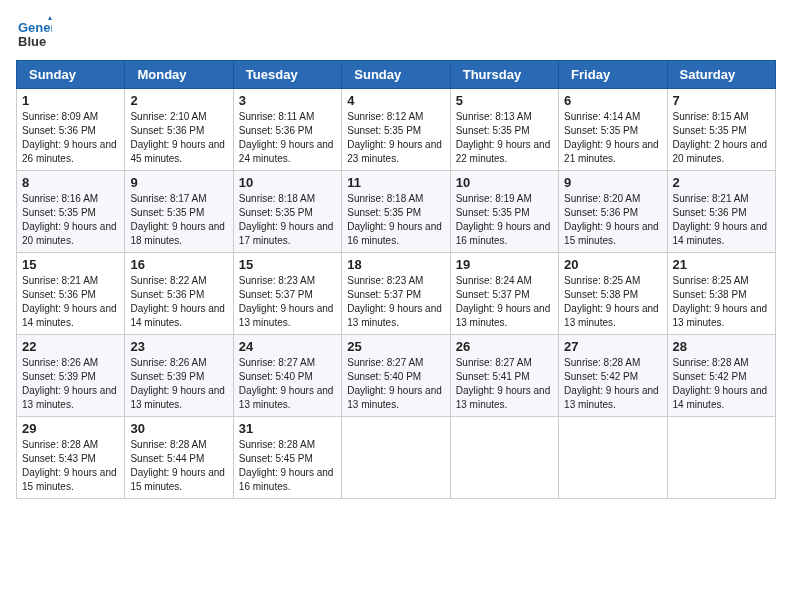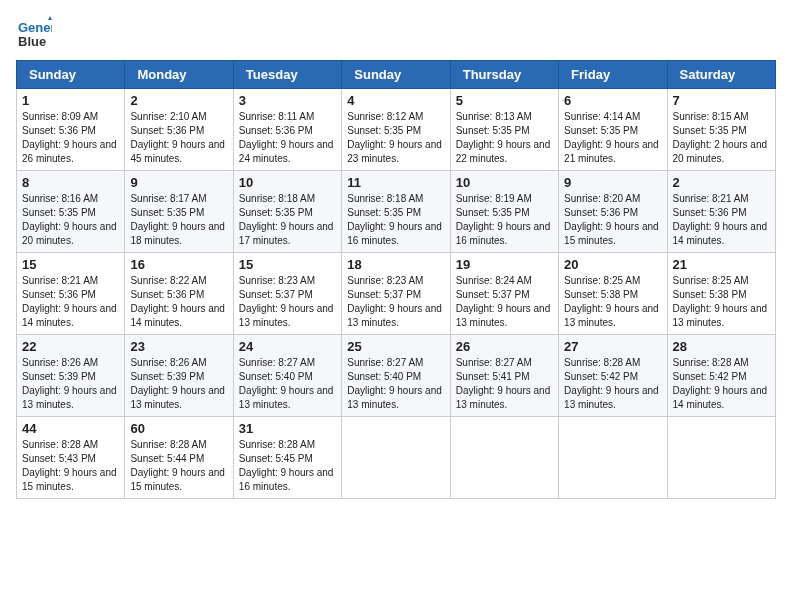--- a/index.html
+++ b/index.html
@@ -327,29 +327,29 @@
           <span class="day-num">28</span>
         <div class="cell-info">
           <span>Sunrise: 8:28 AM</span><br>
           <span>Sunset: 5:42 PM</span><br>
           <span>Daylight: 9 hours and 14 minutes.</span>
         </div>
         </td>
       </tr>
       <tr>
         <td>
-          <span class="day-num">44</span>
+          <span class="day-num">29</span>
         <div class="cell-info">
           <span>Sunrise: 8:28 AM</span><br>
           <span>Sunset: 5:43 PM</span><br>
           <span>Daylight: 9 hours and 15 minutes.</span>
         </div>
         </td>
         <td>
-          <span class="day-num">60</span>
+          <span class="day-num">30</span>
         <div class="cell-info">
           <span>Sunrise: 8:28 AM</span><br>
           <span>Sunset: 5:44 PM</span><br>
           <span>Daylight: 9 hours and 15 minutes.</span>
         </div>
         </td>
         <td>
           <span class="day-num">31</span>
         <div class="cell-info">
           <span>Sunrise: 8:28 AM</span><br>

